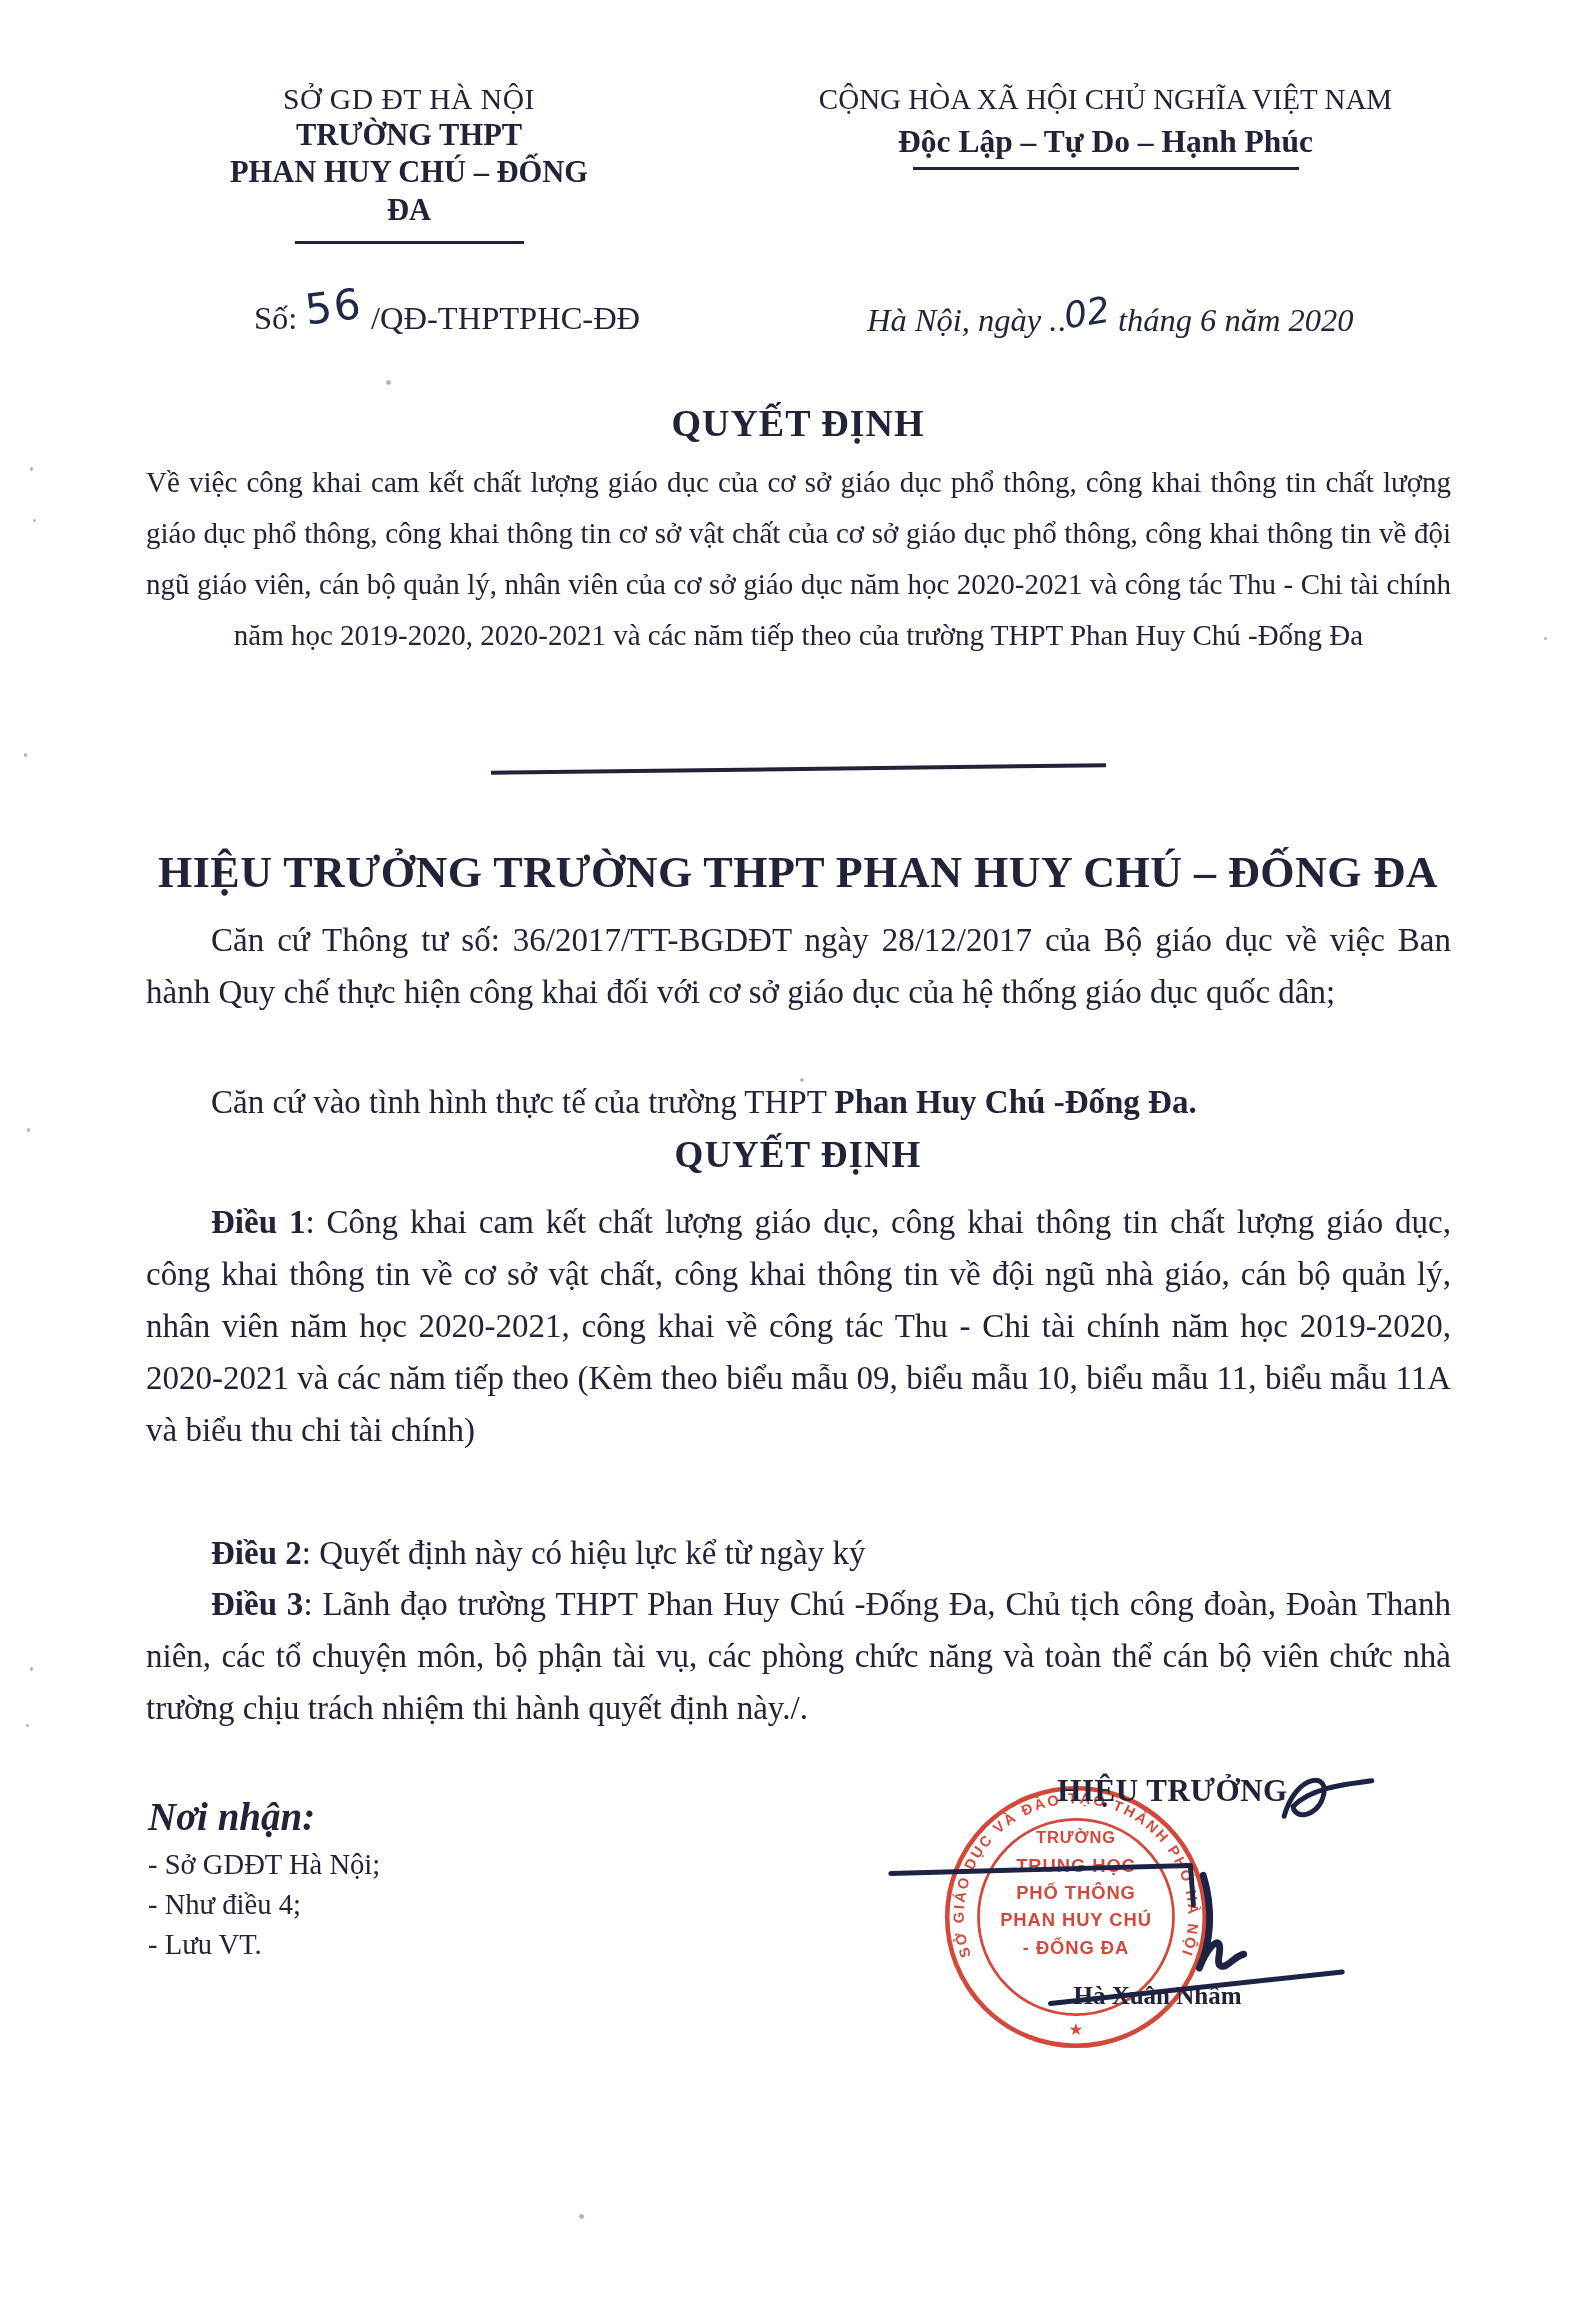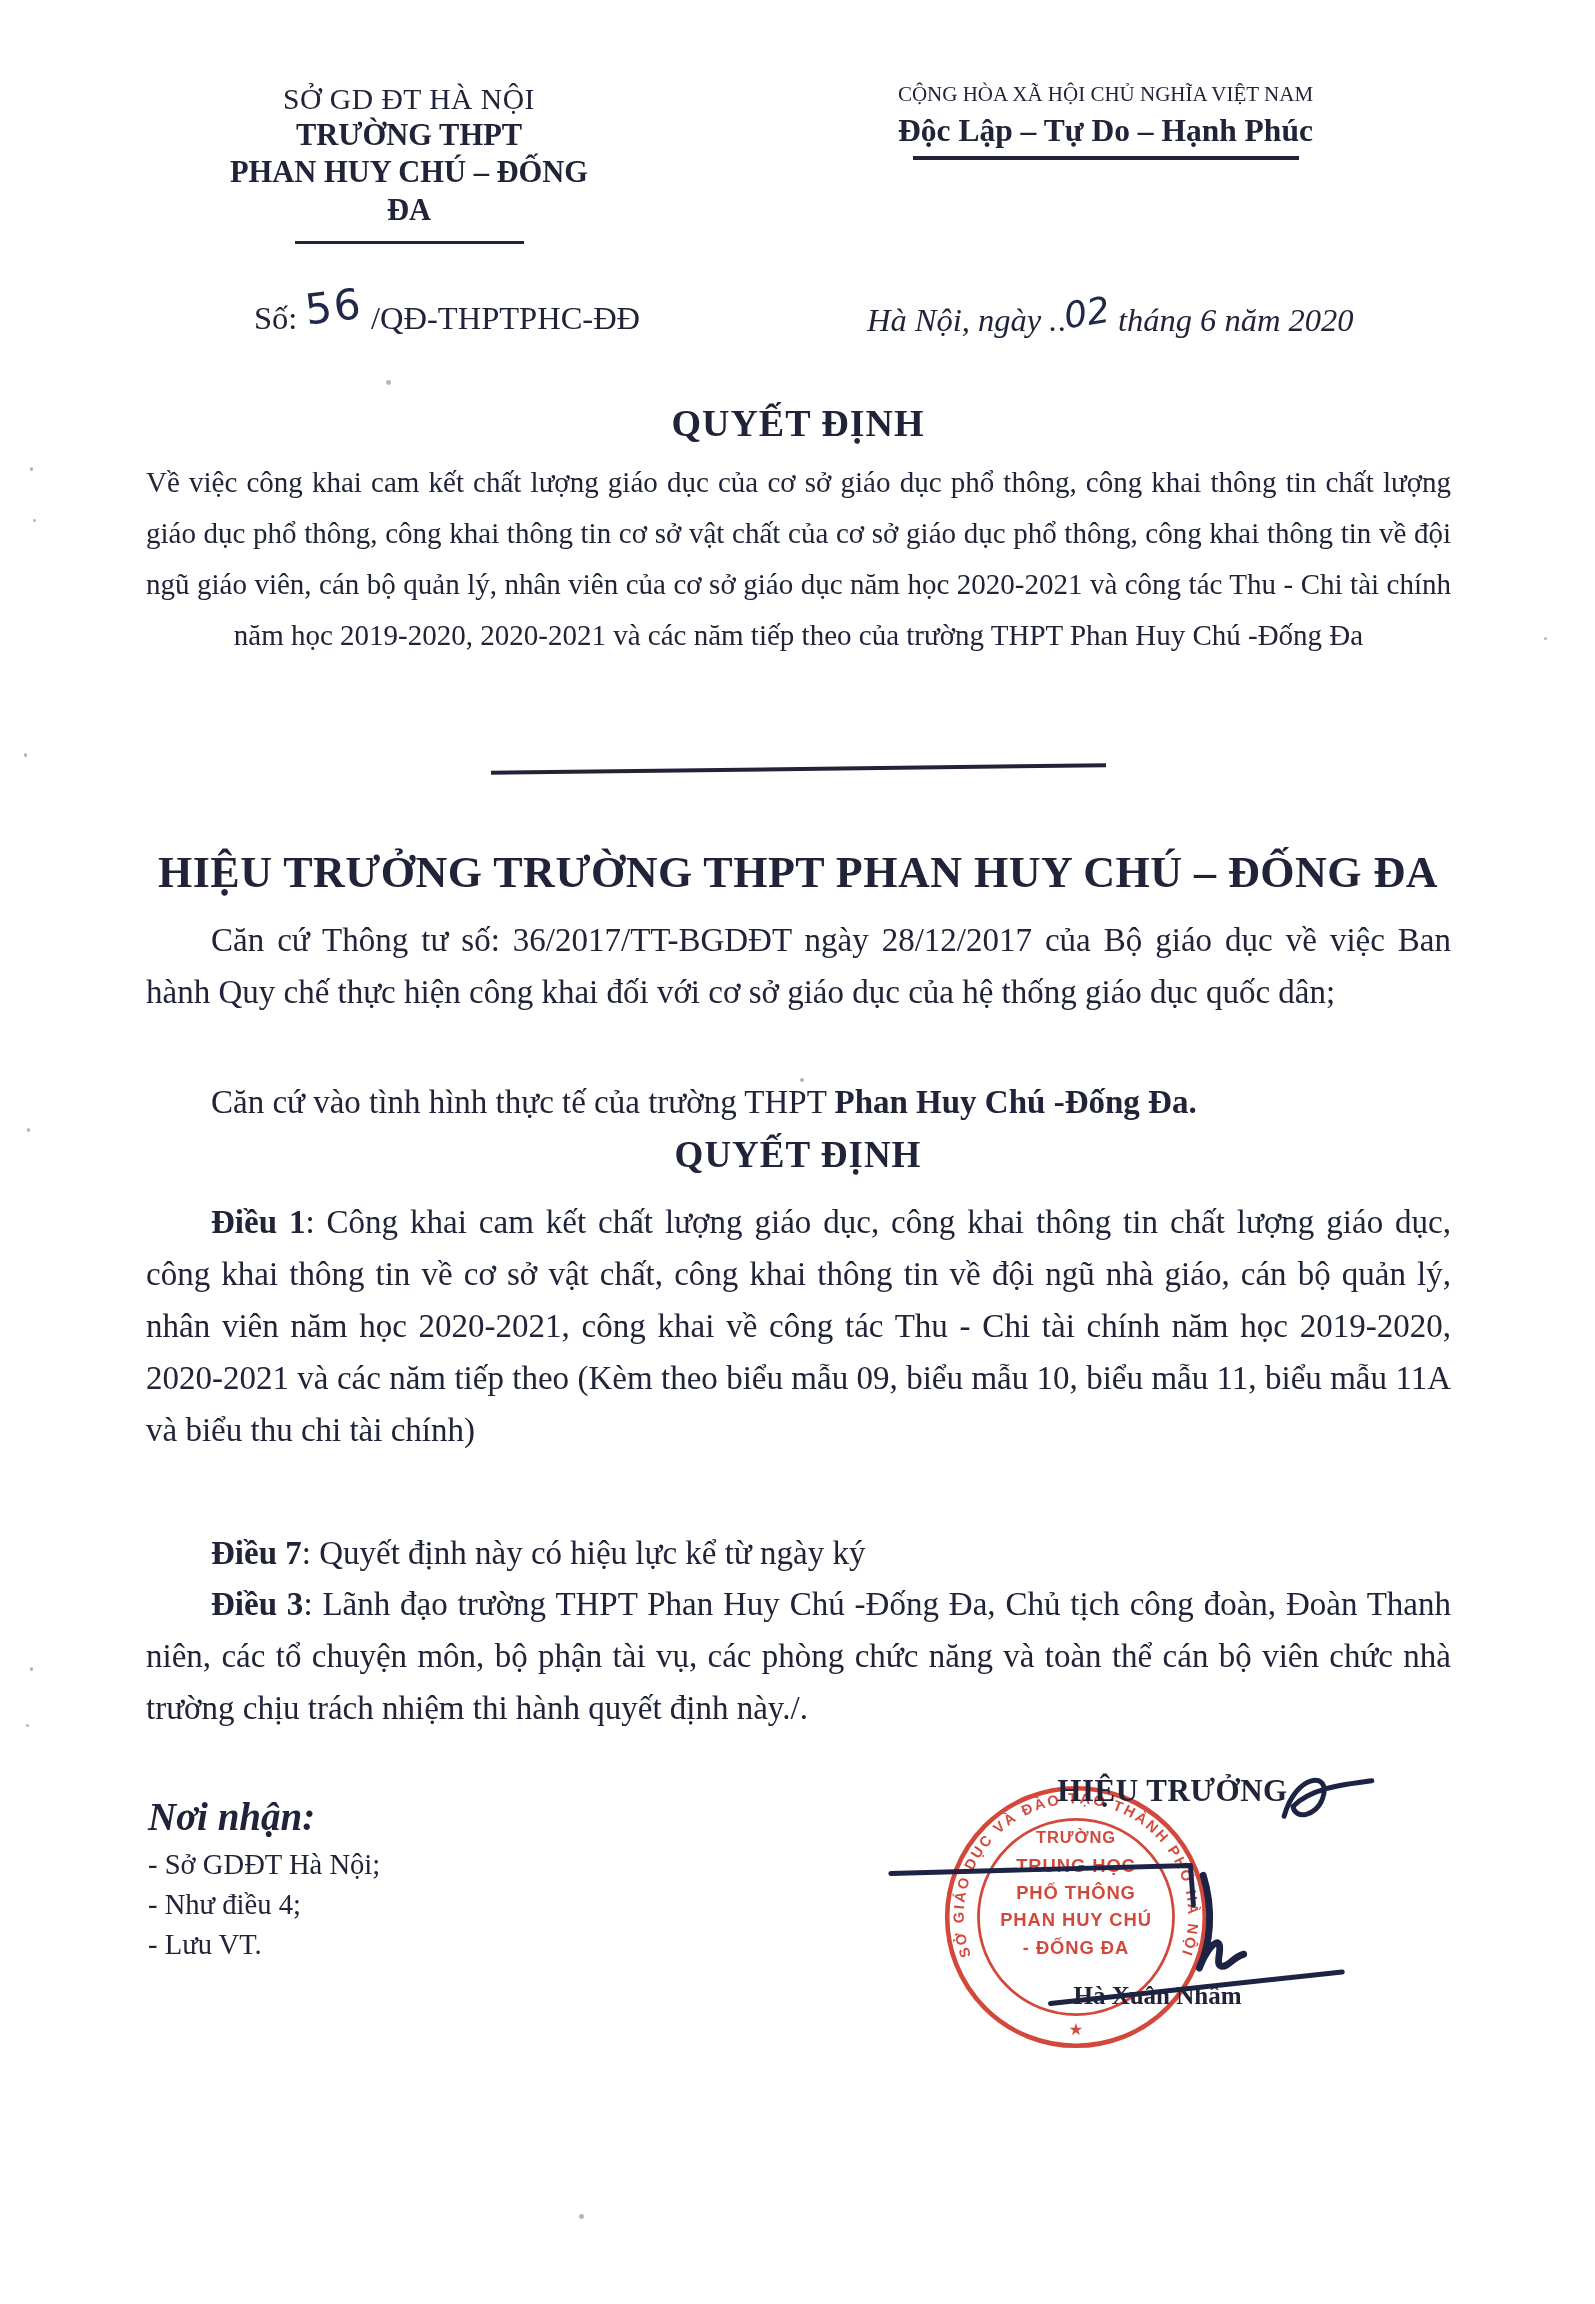--- a/index.html
+++ b/index.html
@@ -12,21 +12,21 @@
     color:#212339;
     overflow:hidden;
   }
   .abs{position:absolute;}
   
   .lh-left{top:79px;left:222px;width:374px;text-align:center;line-height:1.22;}
   .lh-left .l1{font-size:29.6px;letter-spacing:0.5px;}
   .lh-left .l2,.lh-left .l3{font-size:30.5px;font-weight:bold;}
   .lh-left .rule{width:229px;height:3px;background:#212339;margin:11.8px auto 0;}
   .lh-right{top:79px;left:810px;width:591px;text-align:center;line-height:1.3;}
-  .lh-right .l1{font-size:21px;}
+  .lh-right .l1{font-size:29px;}
   .lh-right .l2{font-size:31.5px;font-weight:bold;margin-top:3px;}
   .lh-right .rule{width:386px;height:3.4px;background:#212339;margin:3.9px auto 0;}
   
   .doc-no{top:288px;left:254px;font-size:32.5px;}
   .hand{font-family:"DejaVu Sans",sans-serif;color:#20294a;display:inline-block;}
   .hand-no{font-size:42px;transform:translateY(-7.9px) rotate(-7deg);letter-spacing:2px;}
   .dateline{top:296px;left:867px;font-size:32.5px;font-style:italic;}
   .hand-day{font-size:36px;font-style:italic;transform:translateY(-5.9px) rotate(-9deg);margin-left:-11.8px;}
   .dots{letter-spacing:1px;}
   
@@ -94,21 +94,21 @@
   <div class="abs body-par g2">
     <span>Căn cứ vào tình hình thực tế của trường THPT </span><span class="blb">Phan Huy Chú -Đống Đa.</span>
   </div>
 
   <div class="abs title-2">QUYẾT ĐỊNH</div>
 
   <div class="abs body-par a1">
     <span class="blb">Điều 1</span><span>: Công khai cam kết chất lượng giáo dục, công khai thông tin chất lượng giáo dục, công khai thông tin về cơ sở vật chất, công khai thông tin về đội ngũ nhà giáo, cán bộ quản lý, nhân viên năm học 2020-2021, công khai về công tác Thu - Chi tài chính năm học 2019-2020, 2020-2021 và các năm tiếp theo (Kèm theo biểu mẫu 09, biểu mẫu 10, biểu mẫu 11, biểu mẫu 11A và biểu thu chi tài chính)</span>
   </div>
   <div class="abs body-par a2">
-    <span class="blb">Điều 7</span><span>: Quyết định này có hiệu lực kể từ ngày ký</span>
+    <span class="blb">Điều 2</span><span>: Quyết định này có hiệu lực kể từ ngày ký</span>
   </div>
   <div class="abs body-par a3">
     <span class="blb">Điều 3</span><span>: Lãnh đạo trường THPT Phan Huy Chú -Đống Đa, Chủ tịch công đoàn, Đoàn Thanh niên, các tổ chuyện môn, bộ phận tài vụ, các phòng chức năng và toàn thể cán bộ viên chức nhà trường chịu trách nhiệm thi hành quyết định này./.</span>
   </div>
 
   <div class="abs recipients">
     <div class="head">Nơi nhận:</div>
     <div>- Sở GDĐT Hà Nội;</div>
     <div>- Như điều 4;</div>
     <div>- Lưu VT.</div>

